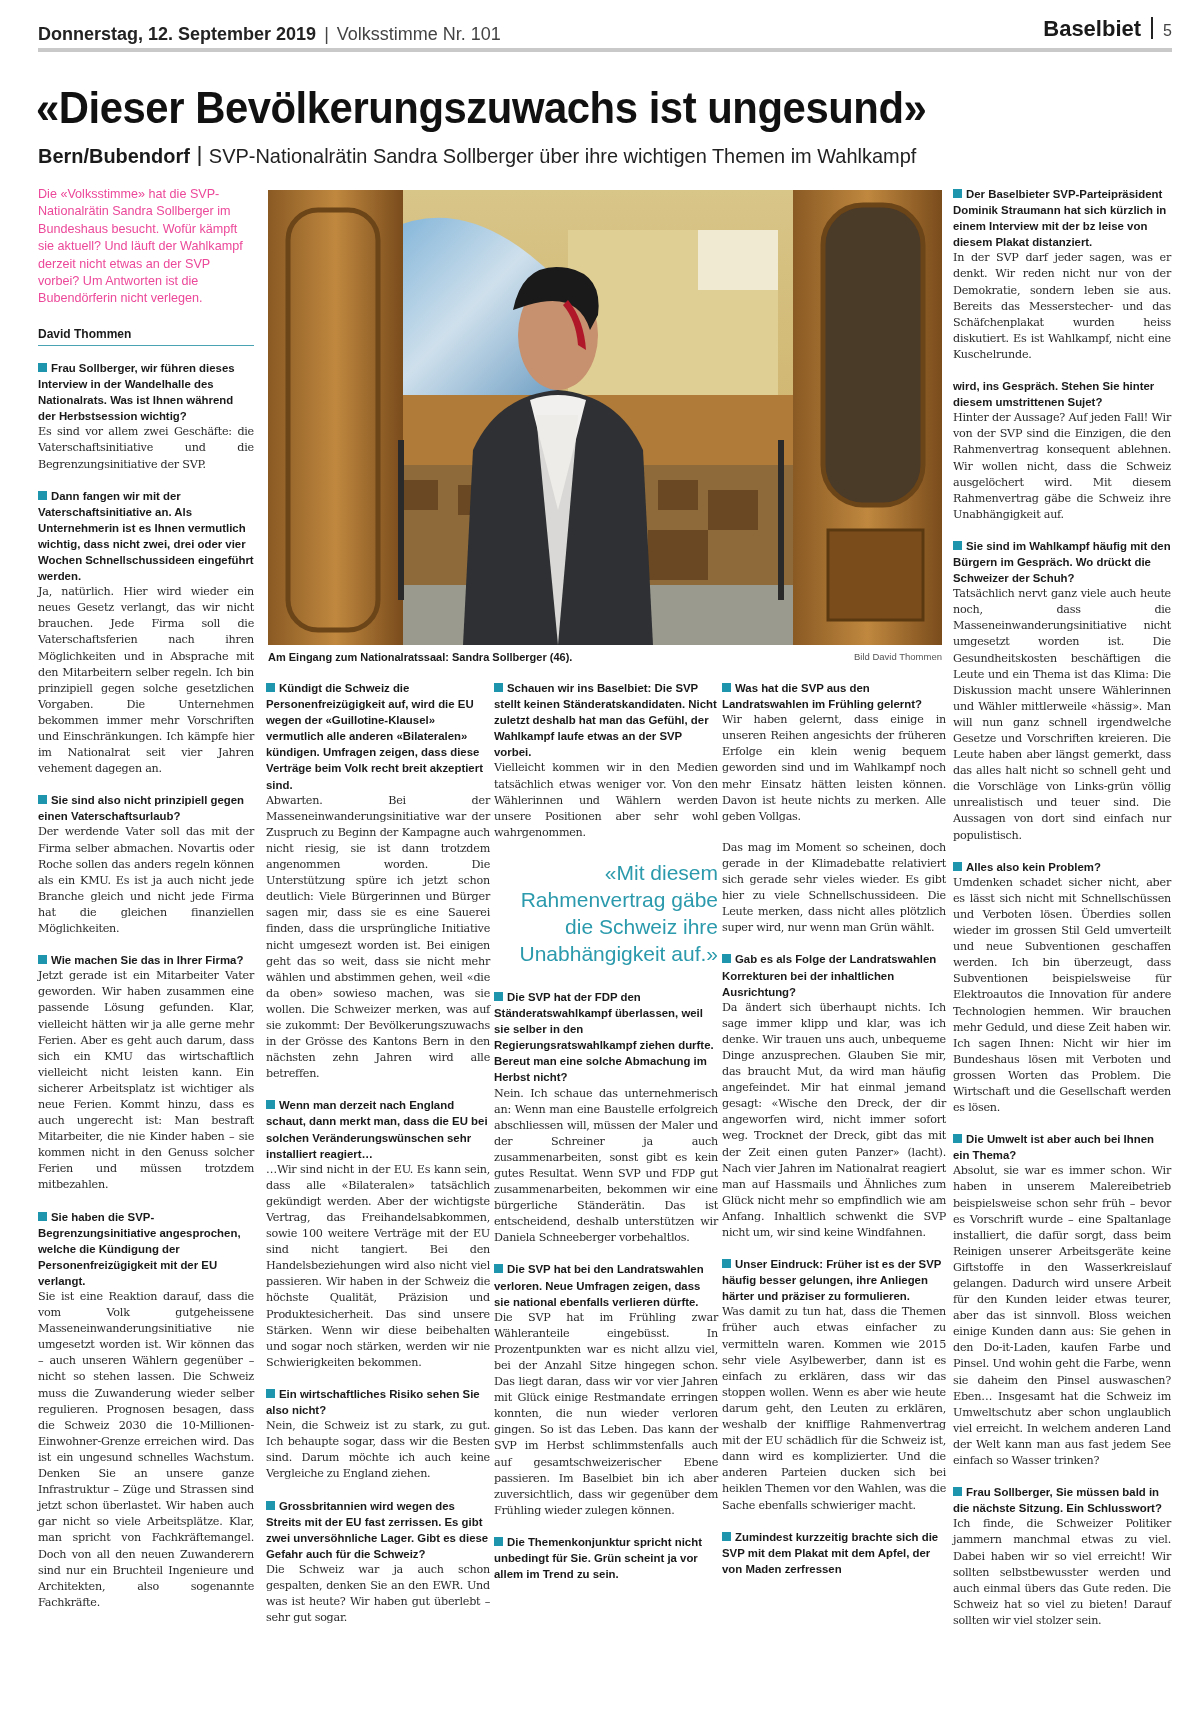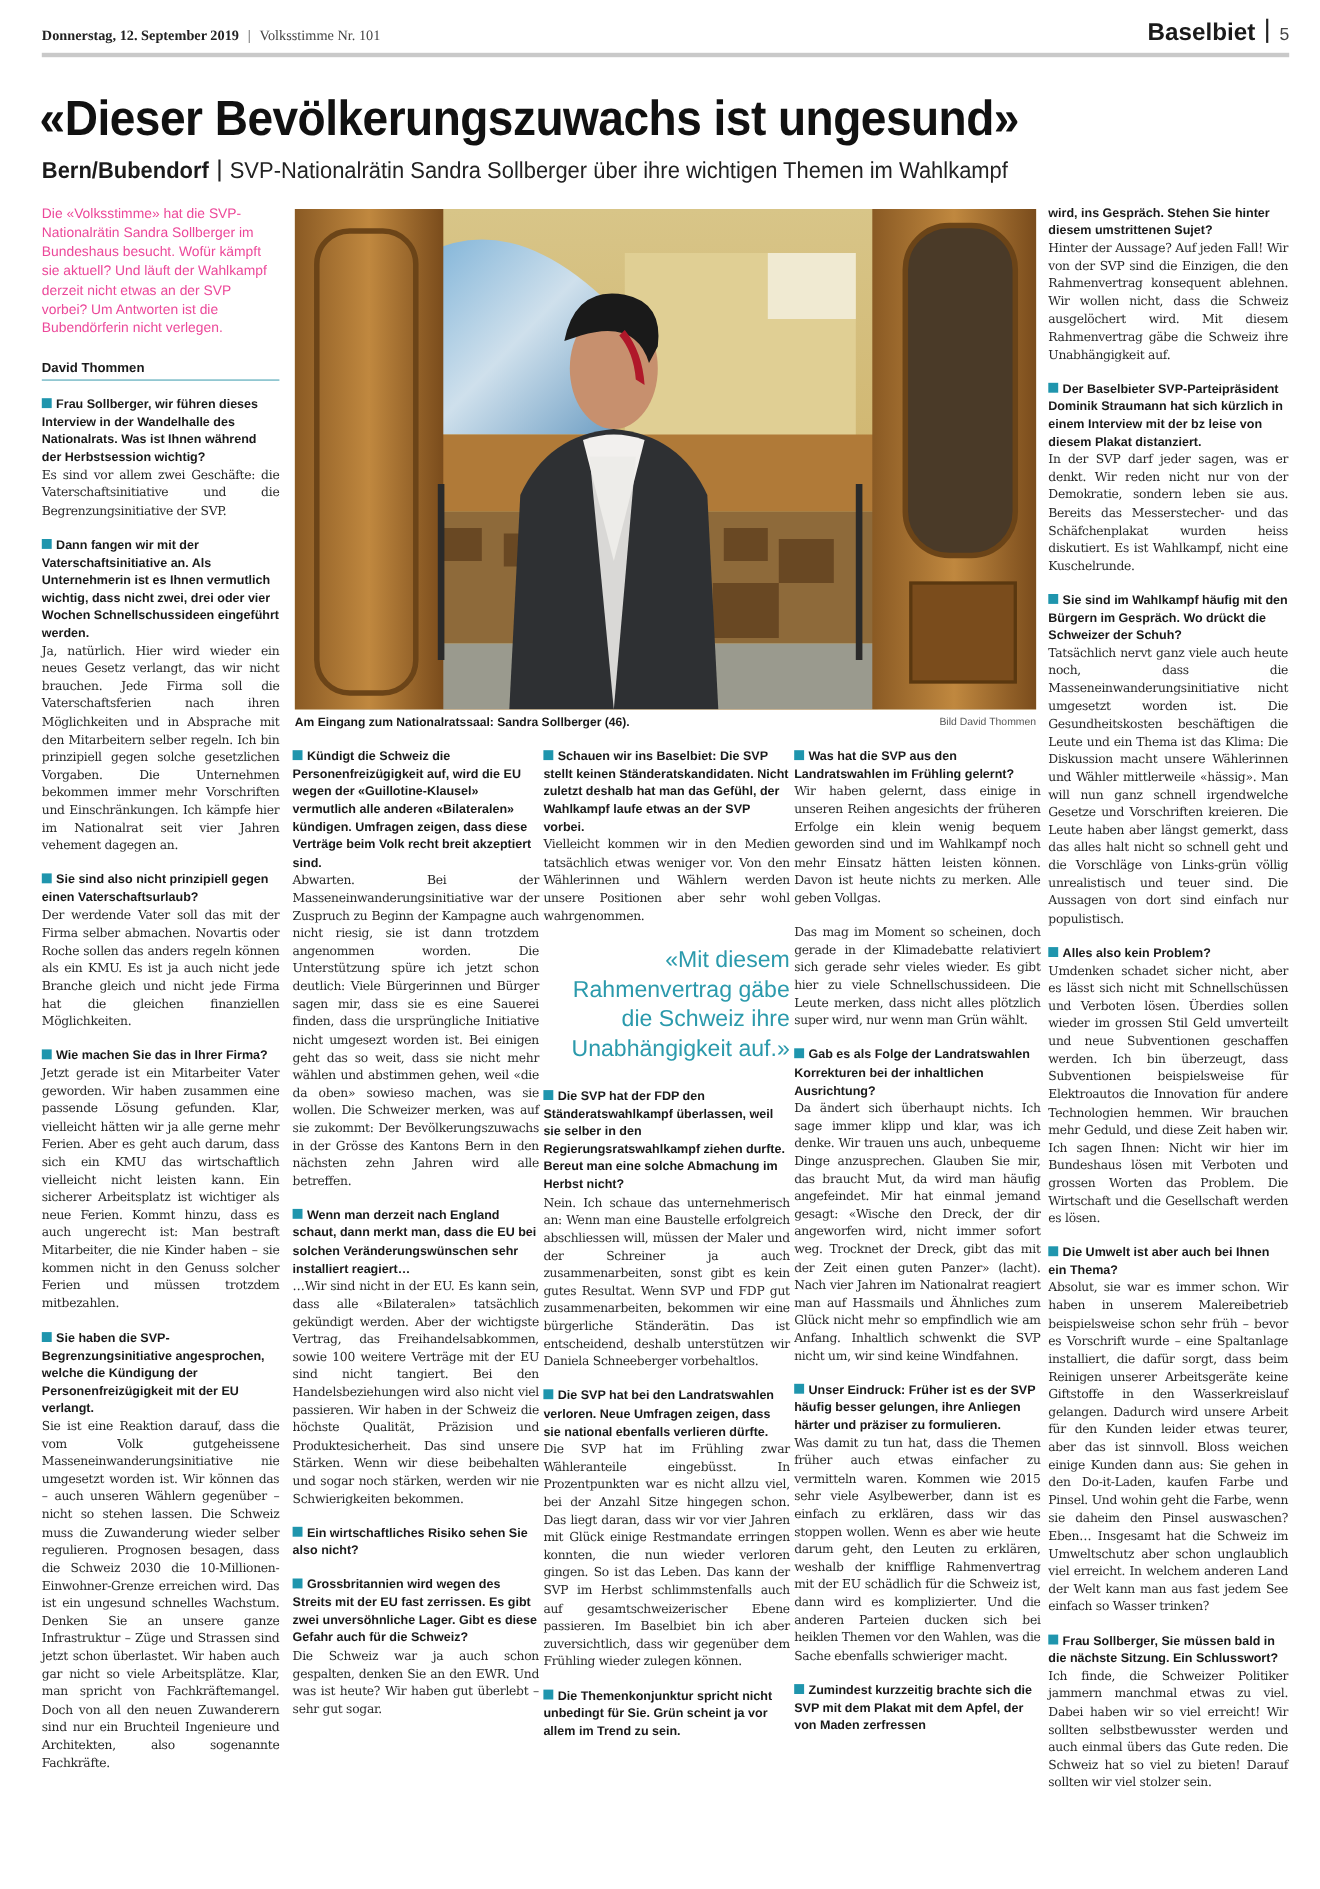--- a/index.html
+++ b/index.html
@@ -1,20 +1,20 @@
 <!DOCTYPE html>
 <html><head>
 <meta charset="utf-8">
 <style>
   * { box-sizing: border-box; margin: 0; padding: 0; }
   html, body { width: 1200px; height: 1717px; background: #ffffff; overflow: hidden; }
   body { position: relative; color: #1a1a1a; font-family: "DejaVu Serif", serif; }
 
   .masthead { position: absolute; left: 38px; top: 18px; width: 1134px; height: 34px; border-bottom: 4px solid #c9c9c9; }
-  .mast-left { position: absolute; left: 0; top: 6px; font-family: Liberation Serif, serif; font-size: 13px; color: #222; }
+  .mast-left { position: absolute; left: 0; top: 6px; font-family: Liberation Sans, sans-serif; font-size: 18px; color: #222; }
   .mast-left .date { font-weight: bold; }
   .mast-left .sep { margin: 0 8px; color: #444; }
   .mast-left .issue { color: #444; }
   .mast-right { position: absolute; right: 0; top: -2px; font-family: "Liberation Sans", sans-serif; }
   .mast-right .section { font-size: 22px; font-weight: bold; }
   .mast-right .bar { display: inline-block; width: 2px; height: 22px; background: #222; margin: 0 10px -3px 10px; }
   .mast-right .page { font-size: 16px; color: #444; }
 
   .headline { position: absolute; left: 36px; top: 82px; font-family: "Liberation Sans", sans-serif; font-weight: bold; font-size: 45px; letter-spacing: -0.5px; color: #111; transform: scaleX(0.93); transform-origin: left; white-space: nowrap; }
   .subline { position: absolute; left: 38px; top: 144px; font-family: "Liberation Sans", sans-serif; font-size: 21px; white-space: nowrap; transform: scaleX(0.95); transform-origin: left; }
@@ -142,20 +142,21 @@
   <div class="qa">
     <div class="q"><span class="sq"></span><span>Kündigt die Schweiz die Personenfreizügigkeit auf, wird die EU wegen der «Guillotine-Klausel» vermutlich alle anderen «Bilateralen» kündigen. Umfragen zeigen, dass diese Verträge beim Volk recht breit akzeptiert sind.</span></div>
     <div class="a">Abwarten. Bei der Masseneinwanderungsinitiative war der Zuspruch zu Beginn der Kampagne auch nicht riesig, sie ist dann trotzdem angenommen worden. Die Unterstützung spüre ich jetzt schon deutlich: Viele Bürgerinnen und Bürger sagen mir, dass sie es eine Sauerei finden, dass die ursprüngliche Initiative nicht umgesezt worden ist. Bei einigen geht das so weit, dass sie nicht mehr wählen und abstimmen gehen, weil «die da oben» sowieso machen, was sie wollen. Die Schweizer merken, was auf sie zukommt: Der Bevölkerungszuwachs in der Grösse des Kantons Bern in den nächsten zehn Jahren wird alle betreffen.</div>
   </div>
   <div class="qa">
     <div class="q"><span class="sq"></span><span>Wenn man derzeit nach England schaut, dann merkt man, dass die EU bei solchen Veränderungswünschen sehr installiert reagiert…</span></div>
     <div class="a">…Wir sind nicht in der EU. Es kann sein, dass alle «Bilateralen» tatsächlich gekündigt werden. Aber der wichtigste Vertrag, das Freihandelsabkommen, sowie 100 weitere Verträge mit der EU sind nicht tangiert. Bei den Handelsbeziehungen wird also nicht viel passieren. Wir haben in der Schweiz die höchste Qualität, Präzision und Produktesicherheit. Das sind unsere Stärken. Wenn wir diese beibehalten und sogar noch stärken, werden wir nie Schwierigkeiten bekommen.</div>
   </div>
   <div class="qa">
     <div class="q"><span class="sq"></span><span>Ein wirtschaftliches Risiko sehen Sie also nicht?</span></div>
+    <div class="a">Nein, die Schweiz ist zu stark, zu gut. Ich behaupte sogar, dass wir die Besten sind. Darum möchte ich auch keine Vergleiche zu England ziehen.</div>
   </div>
   <div class="qa">
     <div class="q"><span class="sq"></span><span>Grossbritannien wird wegen des Streits mit der EU fast zerrissen. Es gibt zwei unversöhnliche Lager. Gibt es diese Gefahr auch für die Schweiz?</span></div>
     <div class="a">Die Schweiz war ja auch schon gespalten, denken Sie an den EWR. Und was ist heute? Wir haben gut überlebt – sehr gut sogar.</div>
   </div>
 </div>
 
 <div class="col col3">
   <div class="qa">
     <div class="q"><span class="sq"></span><span>Schauen wir ins Baselbiet: Die SVP stellt keinen Ständeratskandidaten. Nicht zuletzt deshalb hat man das Gefühl, der Wahlkampf laufe etwas an der SVP vorbei.</span></div>
@@ -191,28 +192,28 @@
     <div class="q"><span class="sq"></span><span>Unser Eindruck: Früher ist es der SVP häufig besser gelungen, ihre Anliegen härter und präziser zu formulieren.</span></div>
     <div class="a">Was damit zu tun hat, dass die Themen früher auch etwas einfacher zu vermitteln waren. Kommen wie 2015 sehr viele Asylbewerber, dann ist es einfach zu erklären, dass wir das stoppen wollen. Wenn es aber wie heute darum geht, den Leuten zu erklären, weshalb der knifflige Rahmenvertrag mit der EU schädlich für die Schweiz ist, dann wird es komplizierter. Und die anderen Parteien ducken sich bei heiklen Themen vor den Wahlen, was die Sache ebenfalls schwieriger macht.</div>
   </div>
   <div class="qa">
     <div class="q"><span class="sq"></span><span>Zumindest kurzzeitig brachte sich die SVP mit dem Plakat mit dem Apfel, der von Maden zerfressen</span></div>
   </div>
 </div>
 
 <div class="col col5">
   <div class="qa">
+    <div class="q"><span class="sq"></span><span>Der Baselbieter SVP-Parteipräsident Dominik Straumann hat sich kürzlich in einem Interview mit der bz leise von diesem Plakat distanziert.</span></div>
+    <div class="a">In der SVP darf jeder sagen, was er denkt. Wir reden nicht nur von der Demokratie, sondern leben sie aus. Bereits das Messerstecher- und das Schäfchenplakat wurden heiss diskutiert. Es ist Wahlkampf, nicht eine Kuschelrunde.</div>
+  </div>
+  <div class="qa">
     <div class="q">wird, ins Gespräch. Stehen Sie hinter diesem umstrittenen Sujet?</div>
     <div class="a">Hinter der Aussage? Auf jeden Fall! Wir von der SVP sind die Einzigen, die den Rahmenvertrag konsequent ablehnen. Wir wollen nicht, dass die Schweiz ausgelöchert wird. Mit diesem Rahmenvertrag gäbe die Schweiz ihre Unabhängigkeit auf.</div>
   </div>
   <div class="qa">
-    <div class="q"><span class="sq"></span><span>Der Baselbieter SVP-Parteipräsident Dominik Straumann hat sich kürzlich in einem Interview mit der bz leise von diesem Plakat distanziert.</span></div>
-    <div class="a">In der SVP darf jeder sagen, was er denkt. Wir reden nicht nur von der Demokratie, sondern leben sie aus. Bereits das Messerstecher- und das Schäfchenplakat wurden heiss diskutiert. Es ist Wahlkampf, nicht eine Kuschelrunde.</div>
-  </div>
-  <div class="qa">
     <div class="q"><span class="sq"></span><span>Sie sind im Wahlkampf häufig mit den Bürgern im Gespräch. Wo drückt die Schweizer der Schuh?</span></div>
     <div class="a">Tatsächlich nervt ganz viele auch heute noch, dass die Masseneinwanderungsinitiative nicht umgesetzt worden ist. Die Gesundheitskosten beschäftigen die Leute und ein Thema ist das Klima: Die Diskussion macht unsere Wählerinnen und Wähler mittlerweile «hässig». Man will nun ganz schnell irgendwelche Gesetze und Vorschriften kreieren. Die Leute haben aber längst gemerkt, dass das alles halt nicht so schnell geht und die Vorschläge von Links-grün völlig unrealistisch und teuer sind. Die Aussagen von dort sind einfach nur populistisch.</div>
   </div>
   <div class="qa">
     <div class="q"><span class="sq"></span><span>Alles also kein Problem?</span></div>
     <div class="a">Umdenken schadet sicher nicht, aber es lässt sich nicht mit Schnellschüssen und Verboten lösen. Überdies sollen wieder im grossen Stil Geld umverteilt und neue Subventionen geschaffen werden. Ich bin überzeugt, dass Subventionen beispielsweise für Elektroautos die Innovation für andere Technologien hemmen. Wir brauchen mehr Geduld, und diese Zeit haben wir. Ich sagen Ihnen: Nicht wir hier im Bundeshaus lösen mit Verboten und grossen Worten das Problem. Die Wirtschaft und die Gesellschaft werden es lösen.</div>
   </div>
   <div class="qa">
     <div class="q"><span class="sq"></span><span>Die Umwelt ist aber auch bei Ihnen ein Thema?</span></div>
     <div class="a">Absolut, sie war es immer schon. Wir haben in unserem Malereibetrieb beispielsweise schon sehr früh – bevor es Vorschrift wurde – eine Spaltanlage installiert, die dafür sorgt, dass beim Reinigen unserer Arbeitsgeräte keine Giftstoffe in den Wasserkreislauf gelangen. Dadurch wird unsere Arbeit für den Kunden leider etwas teurer, aber das ist sinnvoll. Bloss weichen einige Kunden dann aus: Sie gehen in den Do-it-Laden, kaufen Farbe und Pinsel. Und wohin geht die Farbe, wenn sie daheim den Pinsel auswaschen? Eben… Insgesamt hat die Schweiz im Umweltschutz aber schon unglaublich viel erreicht. In welchem anderen Land der Welt kann man aus fast jedem See einfach so Wasser trinken?</div>

